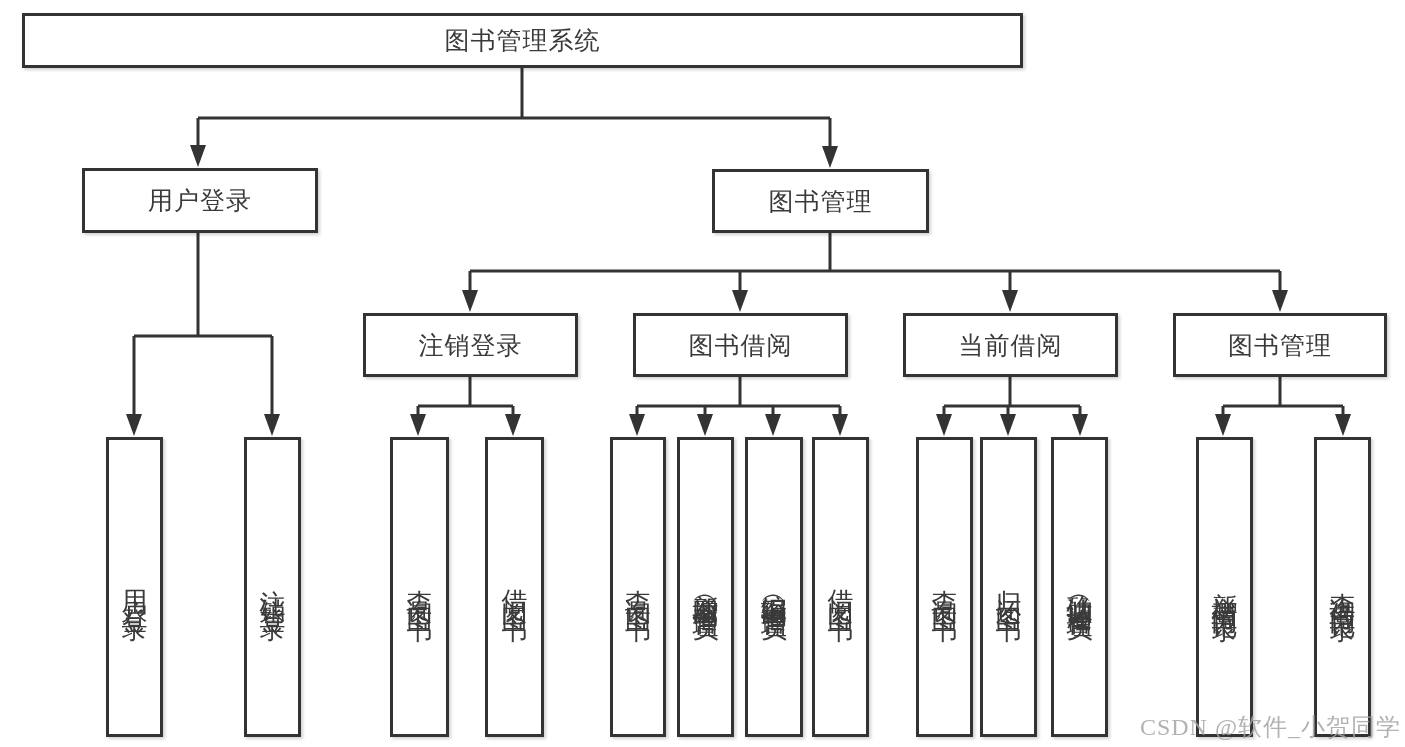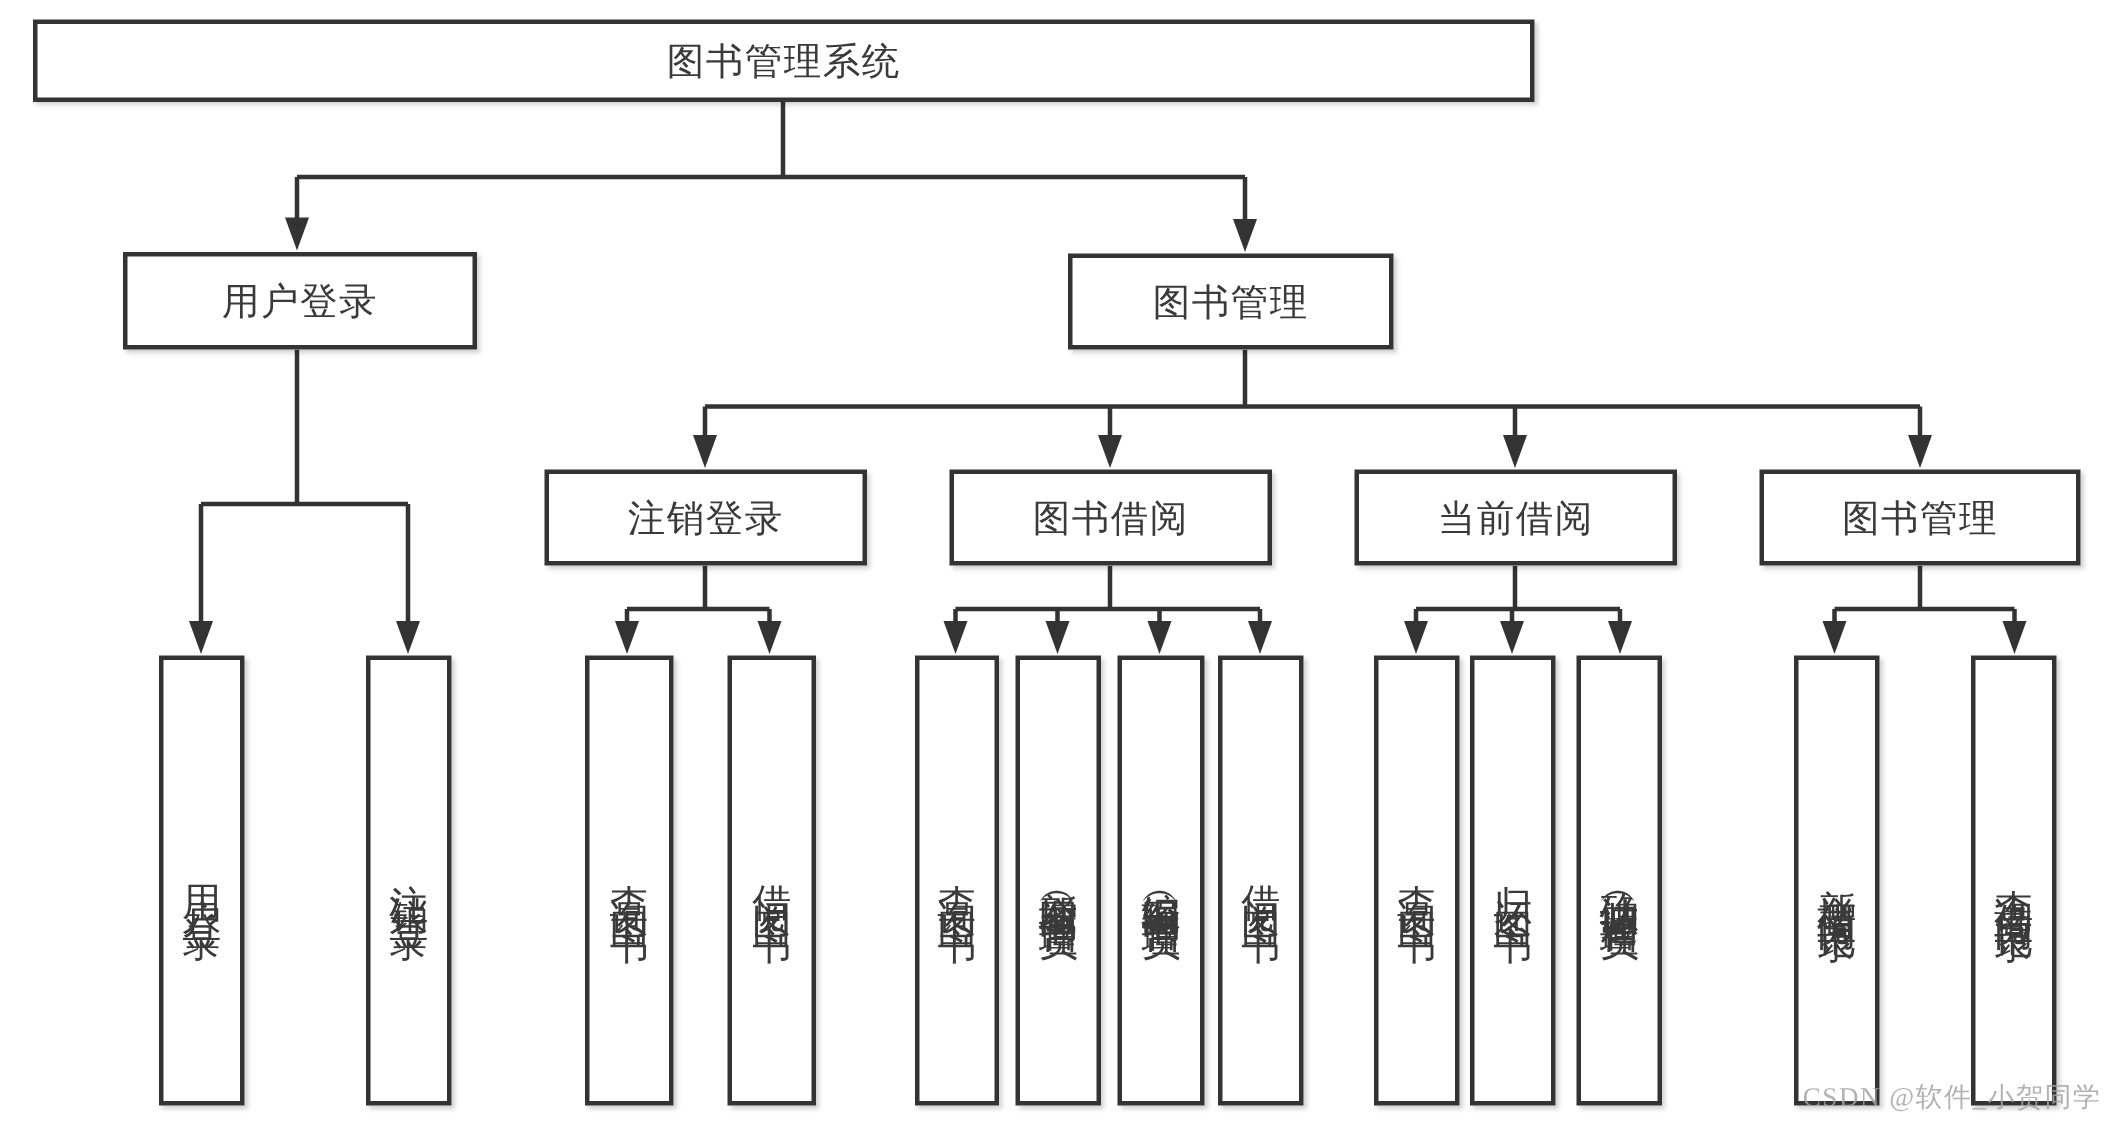--- a/index.html
+++ b/index.html
@@ -17,21 +17,21 @@
     color:#3a3a3a;
     box-shadow:2px 2px 3px rgba(0,0,0,0.18);
   }
   .h-node { font-size:25px; letter-spacing:1px; white-space:nowrap; }
   .v-node { writing-mode:vertical-lr; text-orientation:mixed; font-size:26px; }
   .v-short { letter-spacing:9px; }
   .v-mid   { letter-spacing:5px; }
   .v-long  { letter-spacing:3px; }
   .watermark {
     position:absolute; right:4px; bottom:4px;
-    font-size:18px; color:rgba(165,165,165,0.85);
+    font-size:24px; color:rgba(165,165,165,0.85);
     letter-spacing:1px; white-space:nowrap; z-index:5;
   }
 </style>
 </head>
 <body>
 
 <div class="canvas">
 
   <svg class="wires" viewBox="0 0 1405 747" aria-hidden="true">
     <g>

